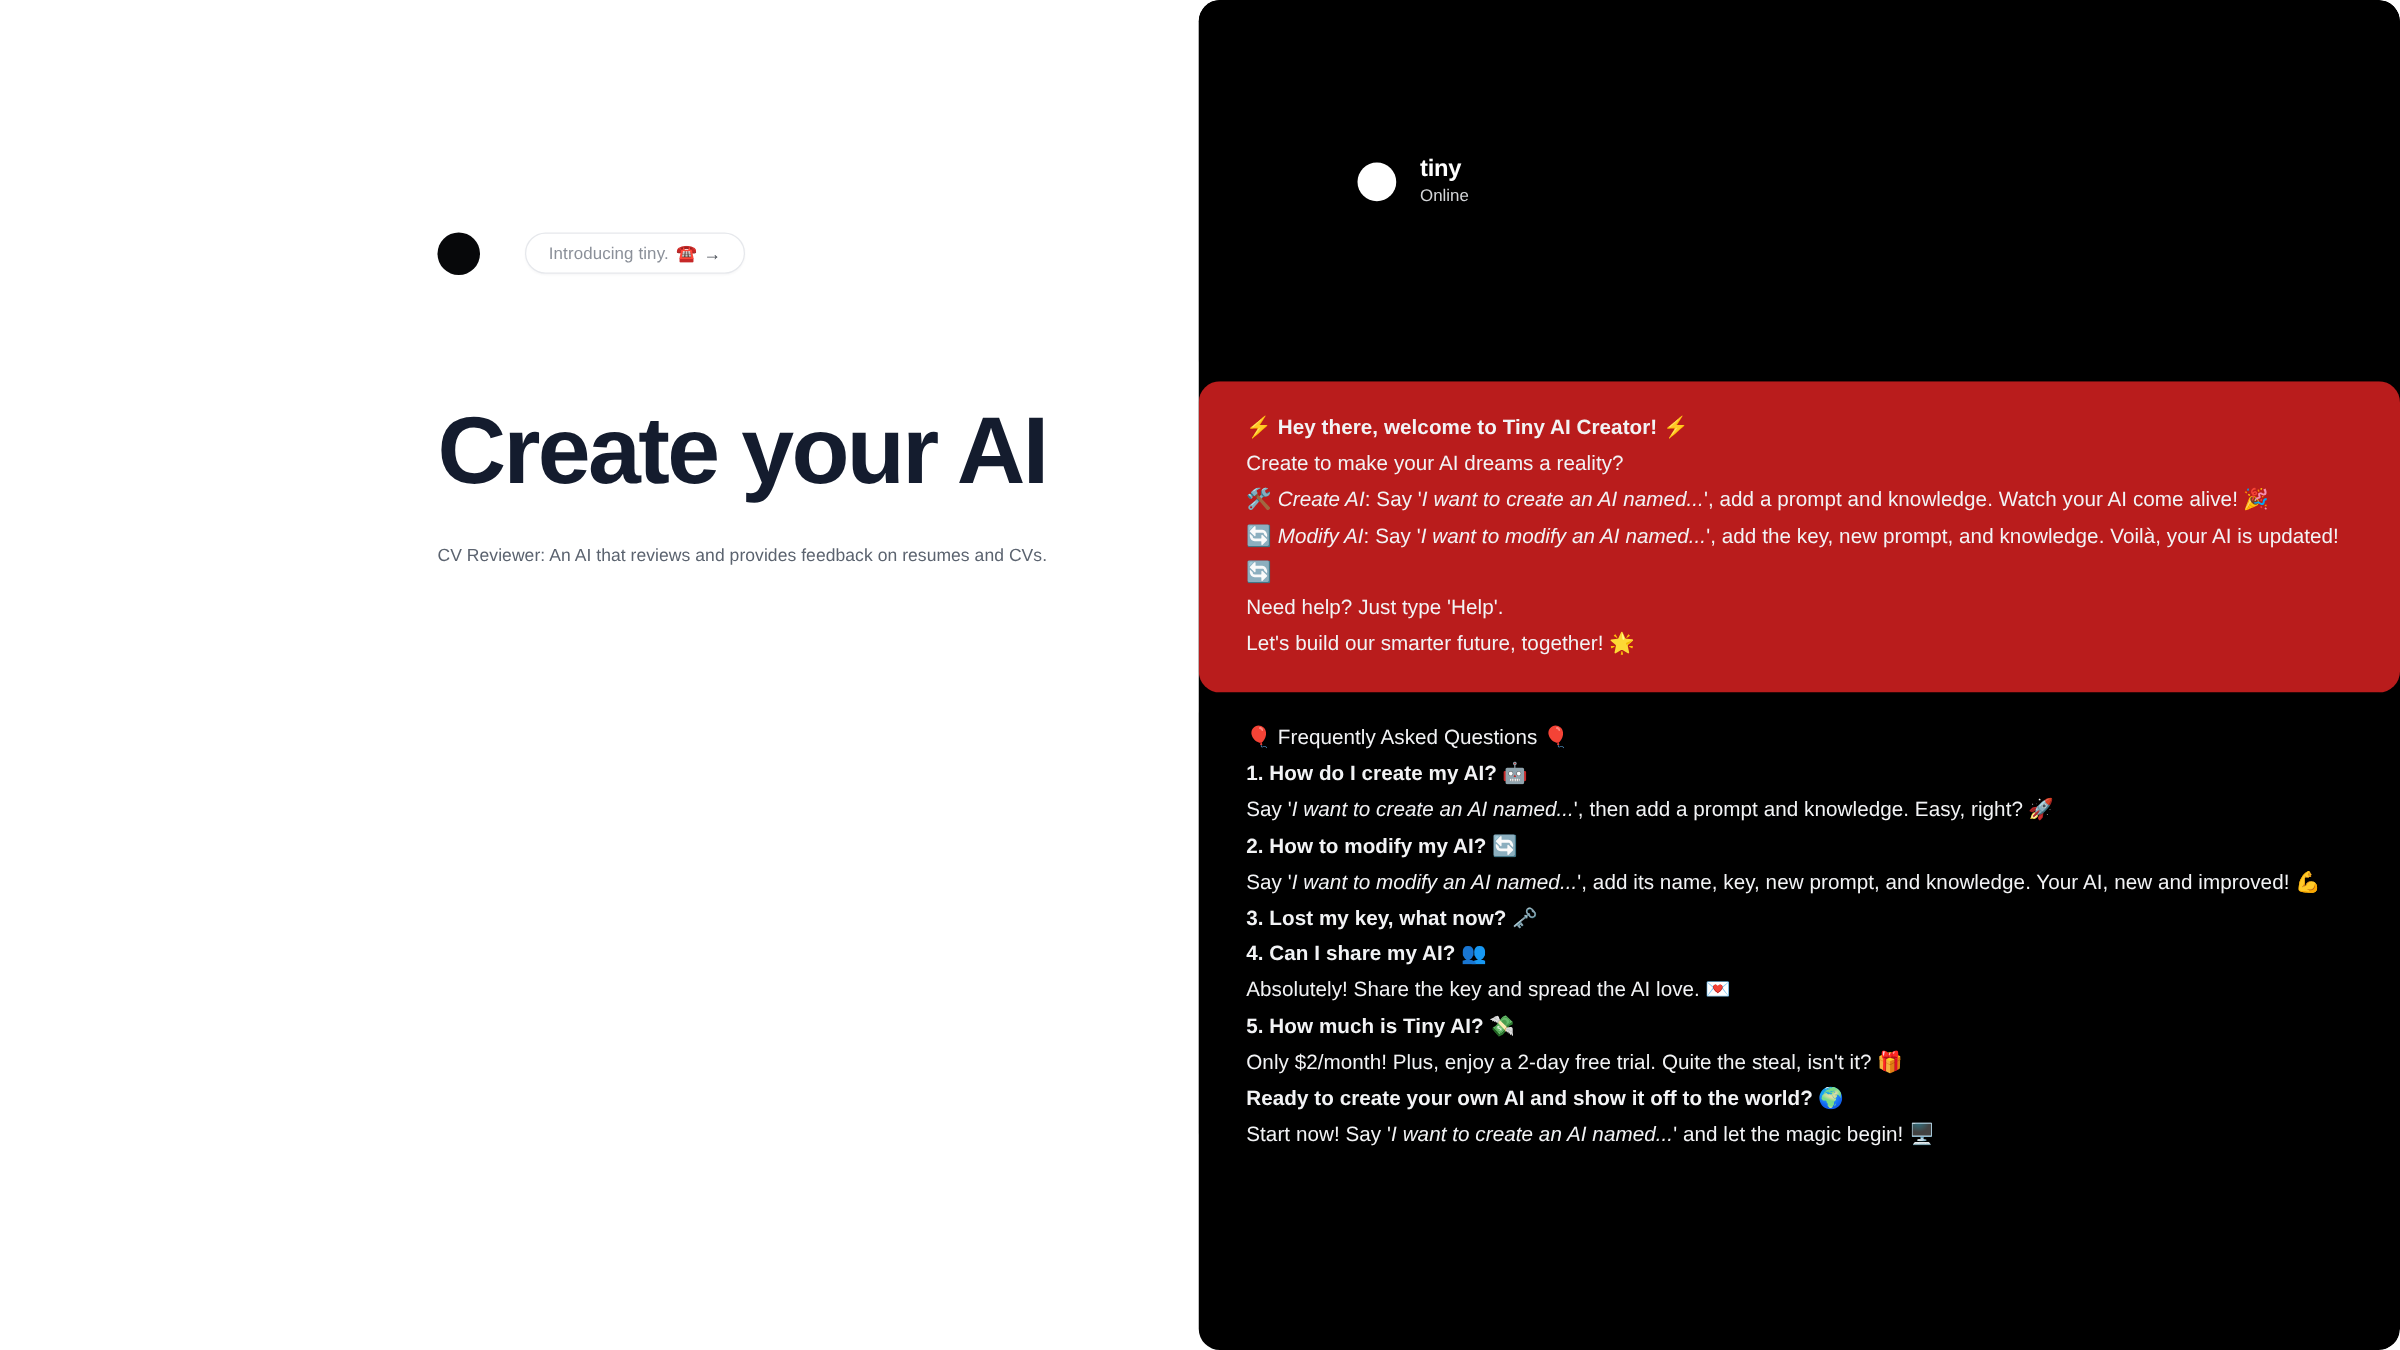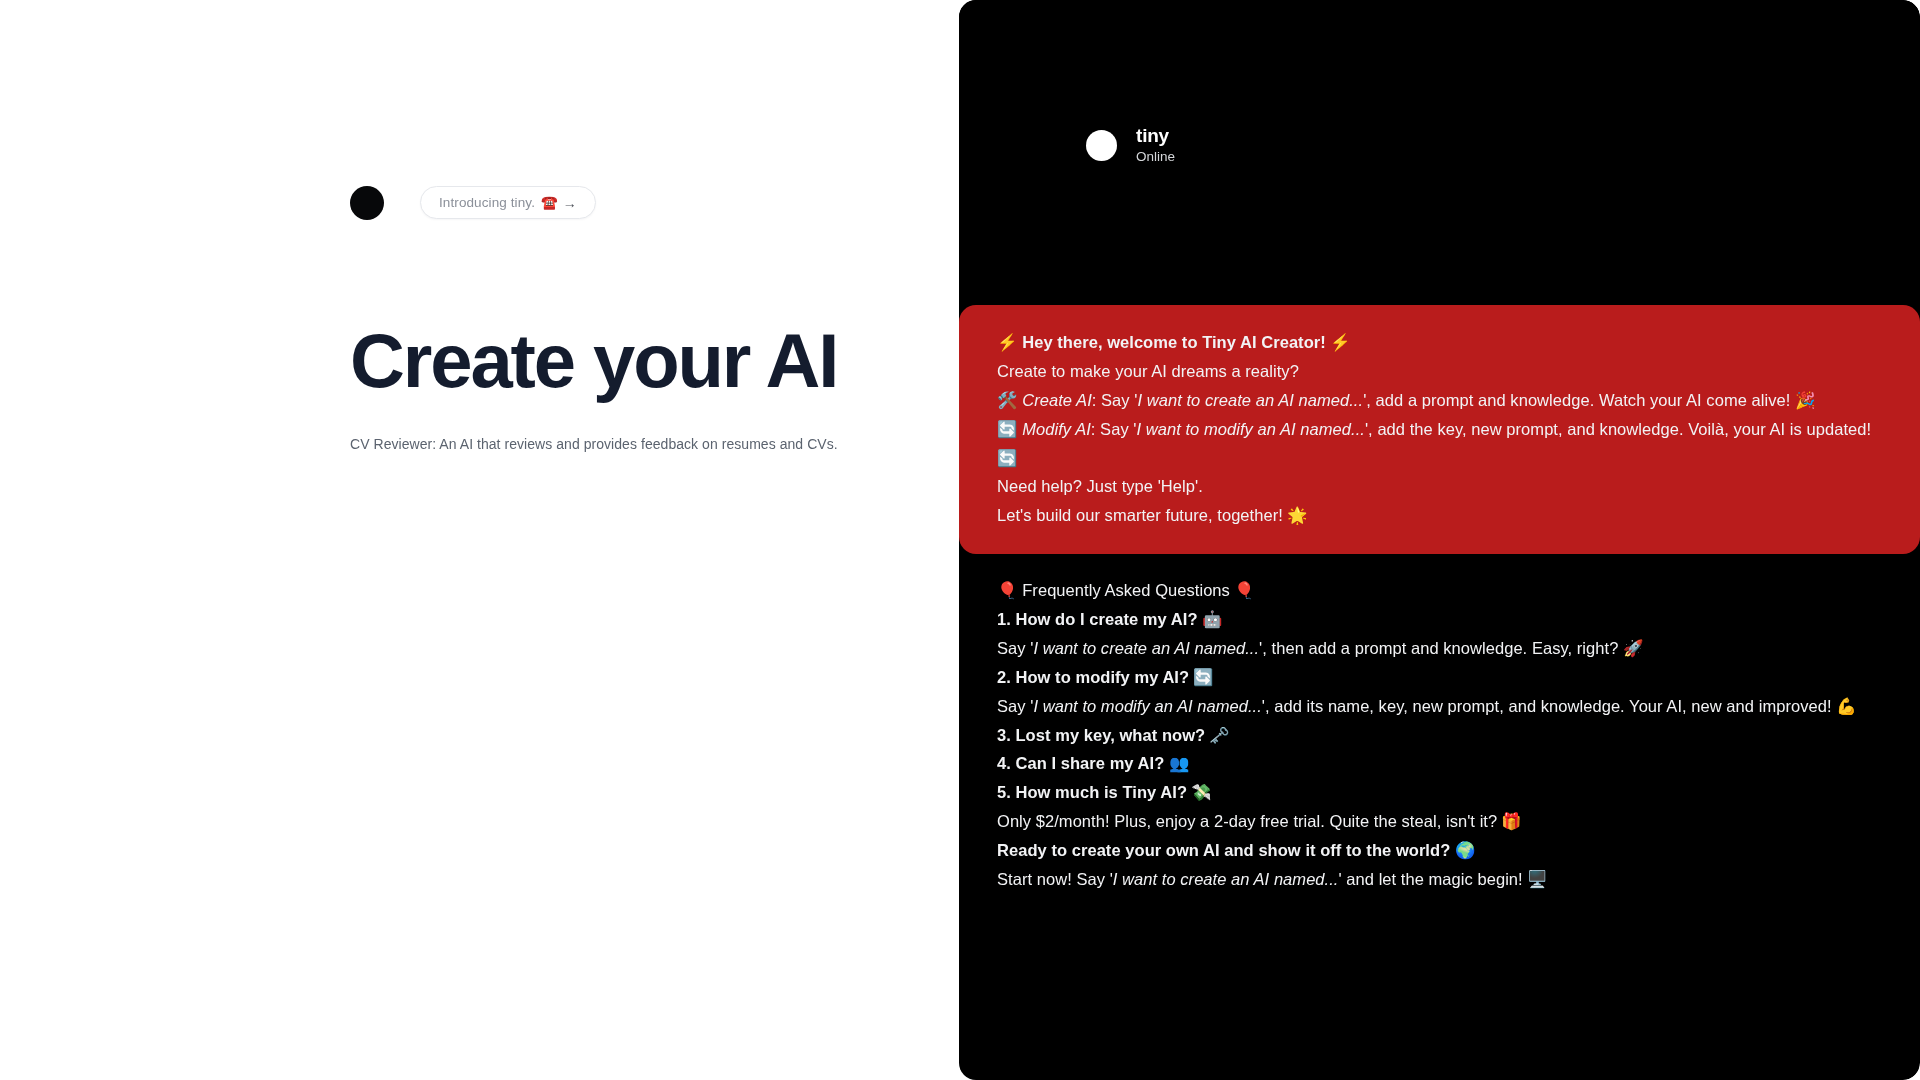--- a/index.html
+++ b/index.html
@@ -209,20 +209,21 @@
 
   <div class="msg-faq">
     <div class="msg-body">
         <span class="msg-line">🎈 Frequently Asked Questions 🎈</span>
         <span class="msg-line"><b>1. How do I create my AI?</b> 🤖</span>
         <span class="msg-line">Say '<i>I want to create an AI named...</i>', then add a prompt and knowledge. Easy, right? 🚀</span>
         <span class="msg-line"><b>2. How to modify my AI?</b> 🔄</span>
         <span class="msg-line">Say '<i>I want to modify an AI named...</i>', add its name, key, new prompt, and knowledge. Your AI, new and improved! 💪</span>
         <span class="msg-line"><b>3. Lost my key, what now?</b> 🗝️</span>
         <span class="msg-line"><b>4. Can I share my AI?</b> 👥</span>
+        <span class="msg-line">Absolutely! Share the key and spread the AI love. 💌</span>
         <span class="msg-line"><b>5. How much is Tiny AI?</b> 💸</span>
         <span class="msg-line">Only $2/month! Plus, enjoy a 2-day free trial. Quite the steal, isn't it? 🎁</span>
         <span class="msg-line"><b>Ready to create your own AI and show it off to the world?</b> 🌍</span>
         <span class="msg-line">Start now! Say '<i>I want to create an AI named...</i>' and let the magic begin! 🖥️</span>
       </div>
   </div>
 
 </div>
 
 </body></html>

